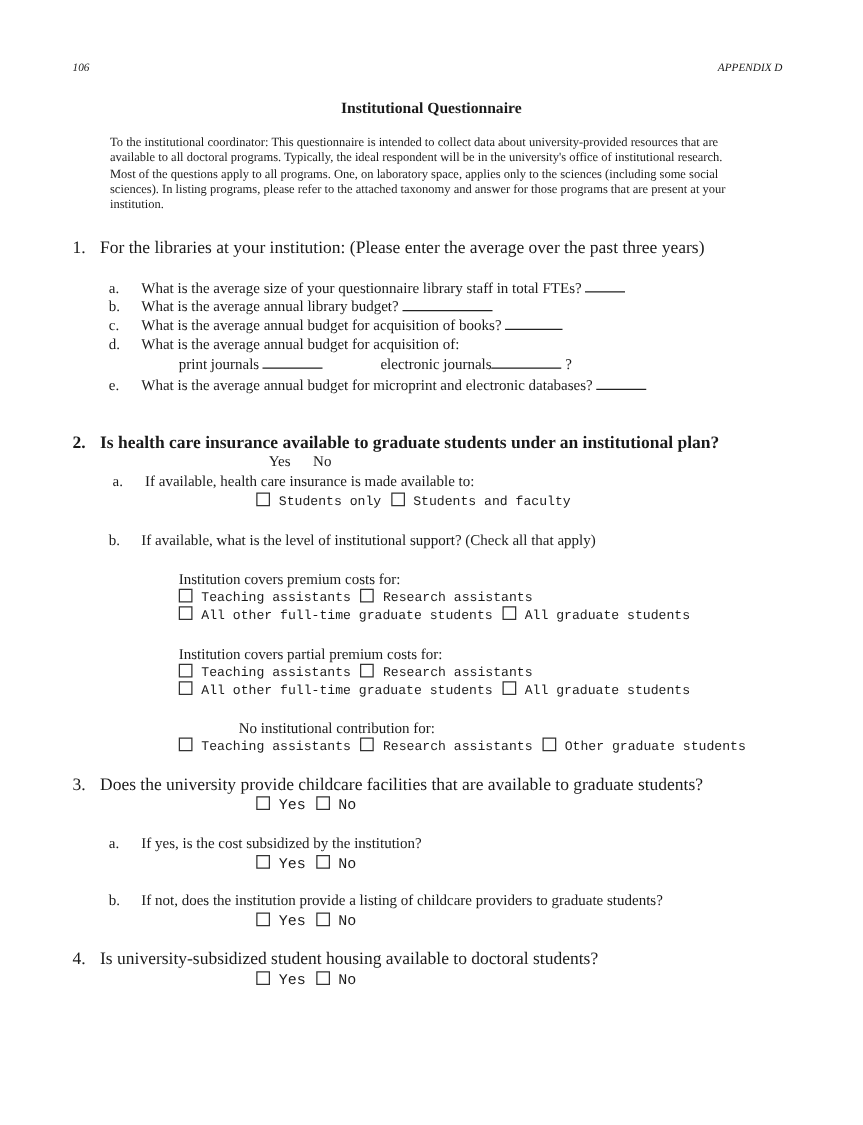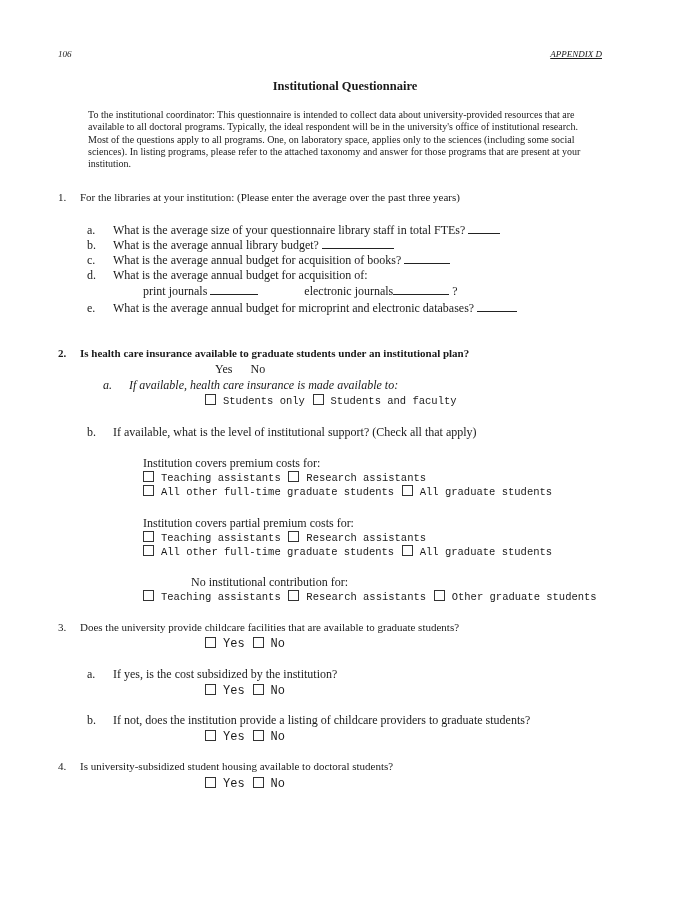--- a/index.html
+++ b/index.html
@@ -3,25 +3,25 @@
   <meta charset="utf-8">
   <style>
     html, body { margin: 0; padding: 0; background: #ffffff; }
     body {
       width: 690px; height: 900px; position: relative; overflow: hidden;
       font-family: "Liberation Serif", "DejaVu Serif", serif; color: #1a1a1a;
     }
     .abs { position: absolute; white-space: nowrap; }
     .hdr { font-size: 9px; font-style: italic; top: 49px; }
     #page-num { left: 58px; }
-    #appendix { right: 88px; text-decoration: underline; }
+    #appendix { right: 64px; }
     #title { left: 0; width: 690px; text-align: center; top: 79px; font-size: 12.5px; font-weight: bold; }
     #intro { left: 88px; top: 109px; width: 510px; font-size: 10px; line-height: 12.3px; white-space: normal; }
     #intro b { font-weight: normal; }
-    .q { font-size: 11px; }
+    .q { font-size: 14px; }
     .sq { font-size: 12px; }
     .sm { font-size: 10.5px; }
     .cb {
       display: inline-block; width: 10px; height: 10px; border: 1px solid #333;
       vertical-align: -1px; margin-right: 7px; background: #fff; box-sizing: border-box;
       width: 11px; height: 11px;
     }
     .opt { display: inline-block; margin-right: 5px; font-family: Liberation Mono, monospace; }
     .blank { display: inline-block; border-bottom: 1px solid #222; height: 10px; vertical-align: baseline; }
     .num { display: inline-block; width: 22px; }
@@ -65,21 +65,21 @@
   <span class="let">e.</span><span>What is the average annual budget for microprint and electronic databases?</span>
   <span class="blank" style="width:40px;"></span>
 </div>
 
 <div class="abs q" style="left:58px; top:347px;font-weight:bold;">
   <span class="num">2.</span><span>Is health care insurance available to graduate students under an institutional plan?</span>
 </div>
 <div class="abs sq" style="left:215px; top:362px;">
   <span style="margin-right:18px;">Yes</span><span>No</span>
 </div>
-<div class="abs sq" style="left:103px; top:378px;font-style:italic;">
+<div class="abs sq" style="left:90px; top:378px;">
   <span class="let">a.</span><span>If available, health care insurance is made available to:</span>
 </div>
 <div class="abs sm" style="left:205px; top:394px;">
   <span class="opt"><span class="cb"></span><span>Students only</span></span>
   <span class="opt"><span class="cb"></span><span>Students and faculty</span></span>
 </div>
 <div class="abs sq" style="left:87px; top:425px;">
   <span class="let">b.</span><span>If available, what is the level of institutional support? (Check all that apply)</span>
 </div>
 

